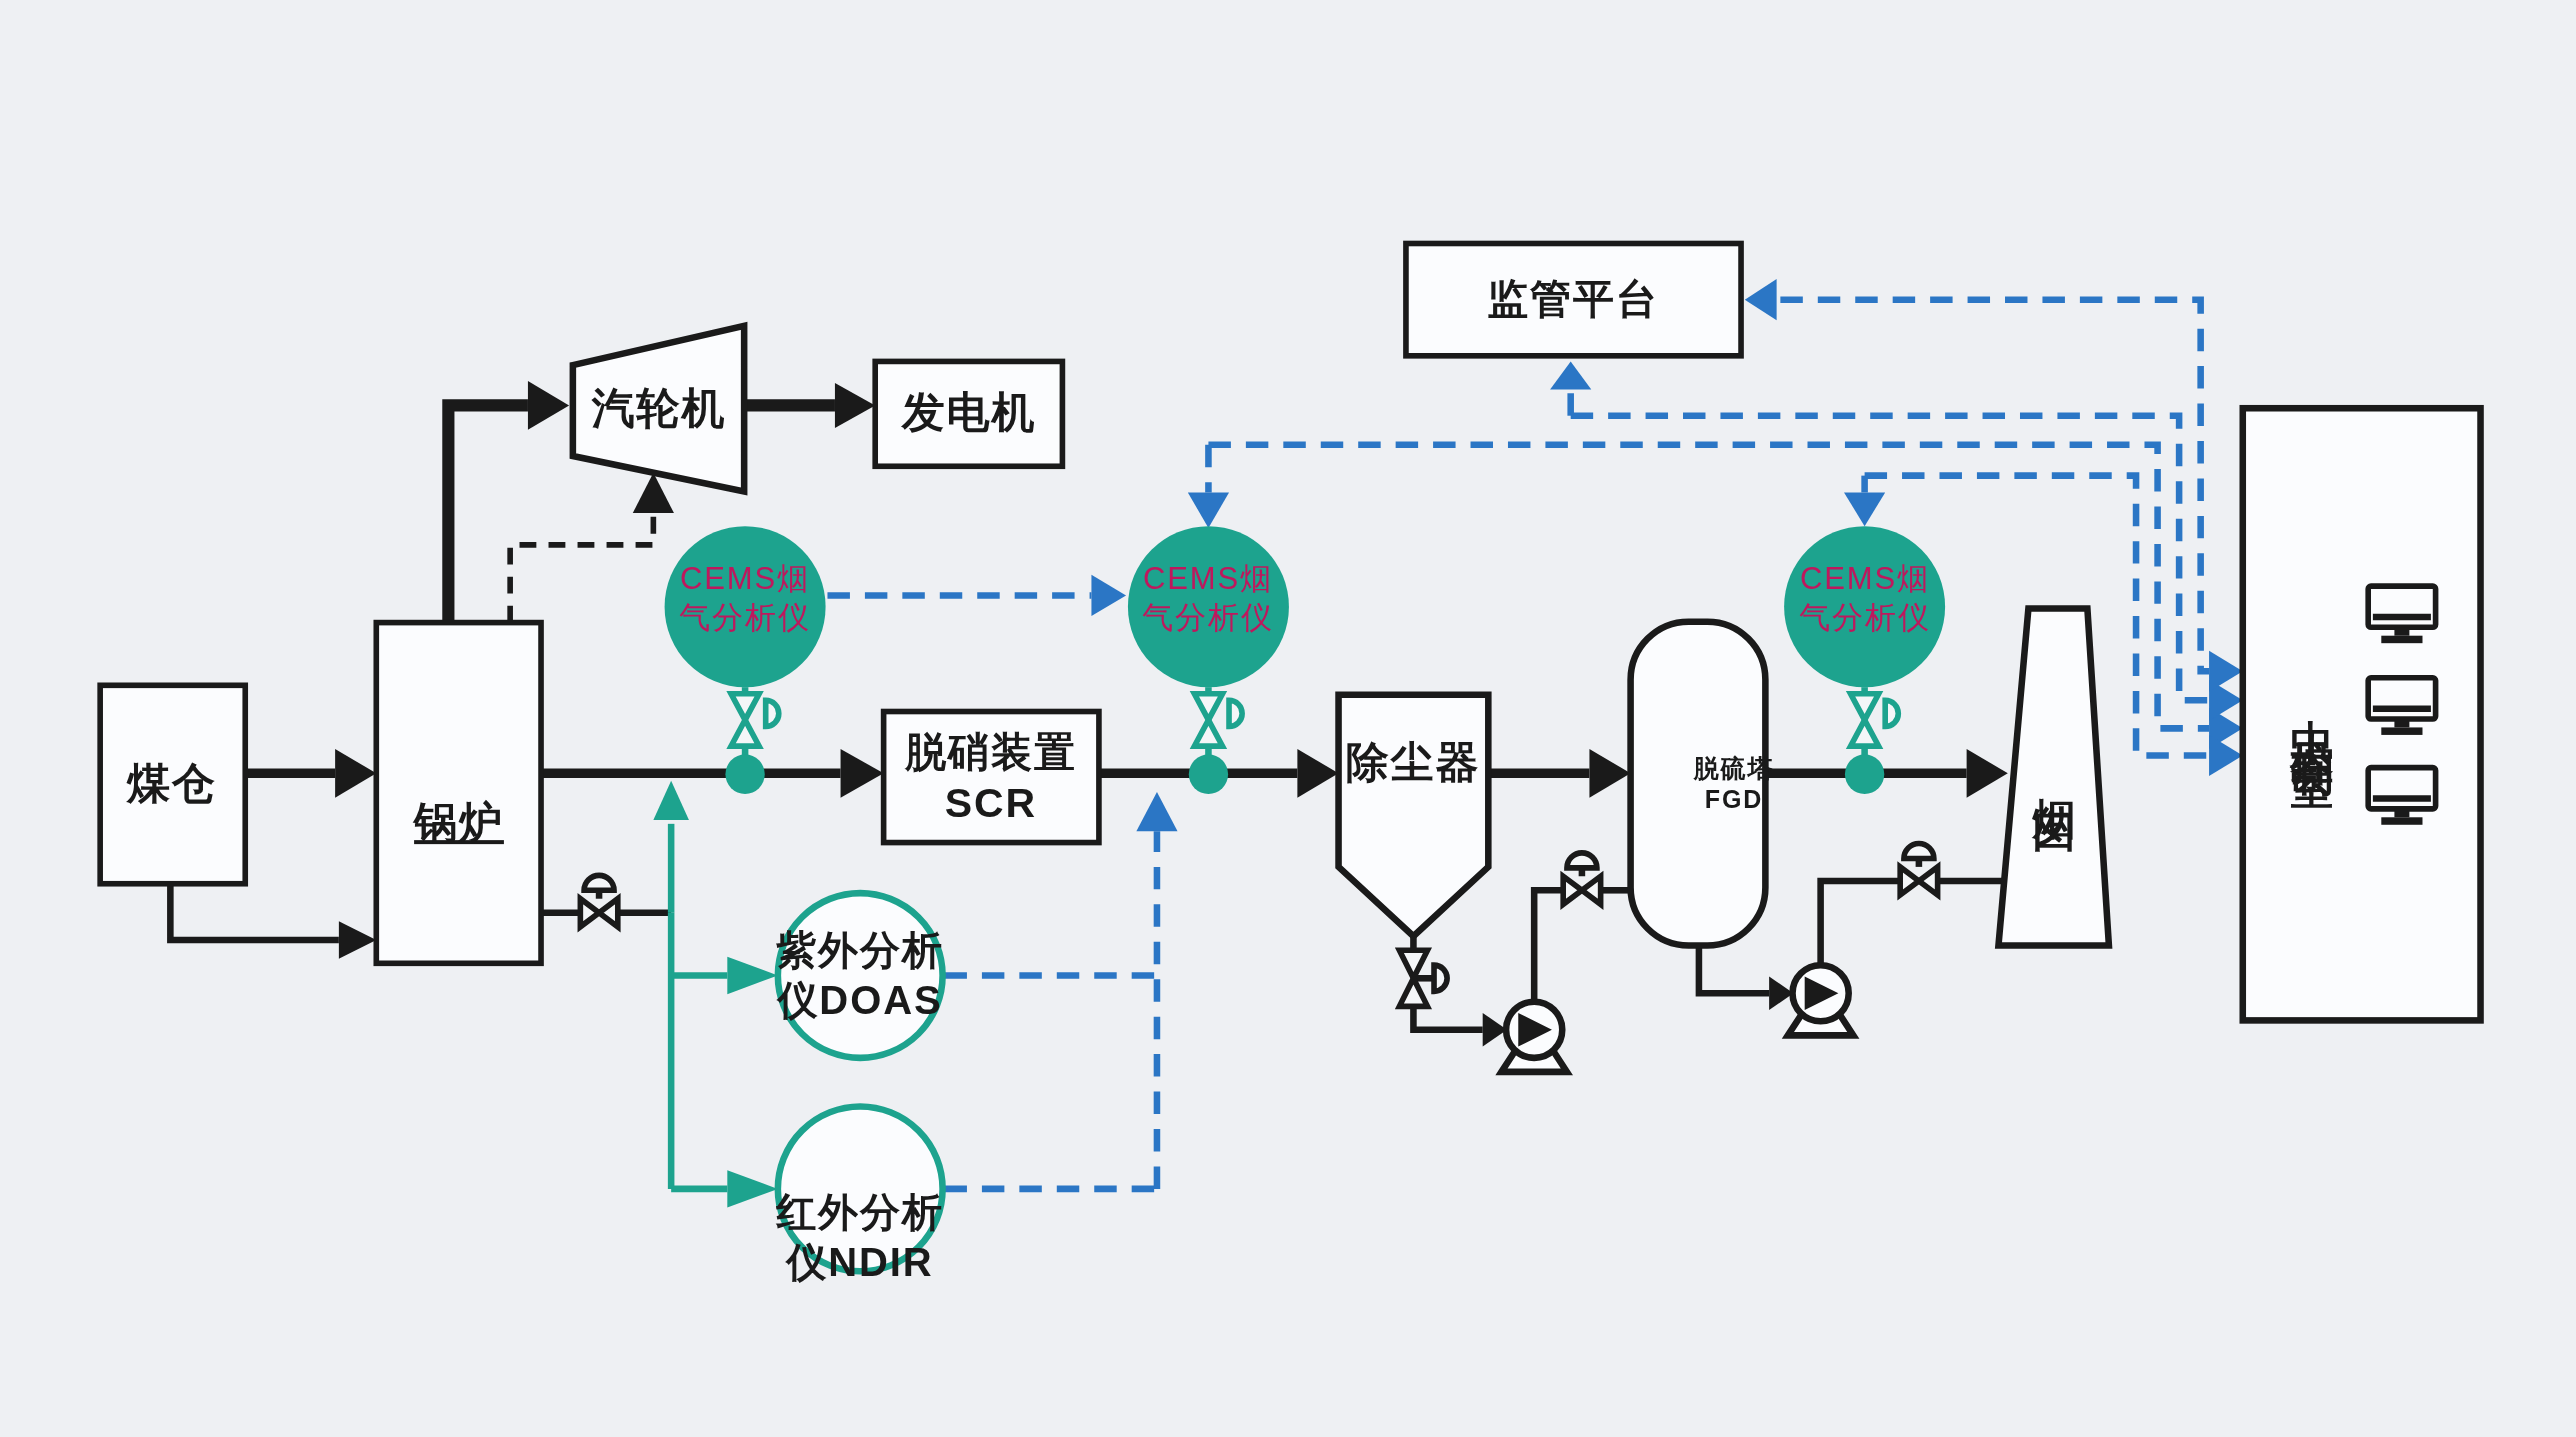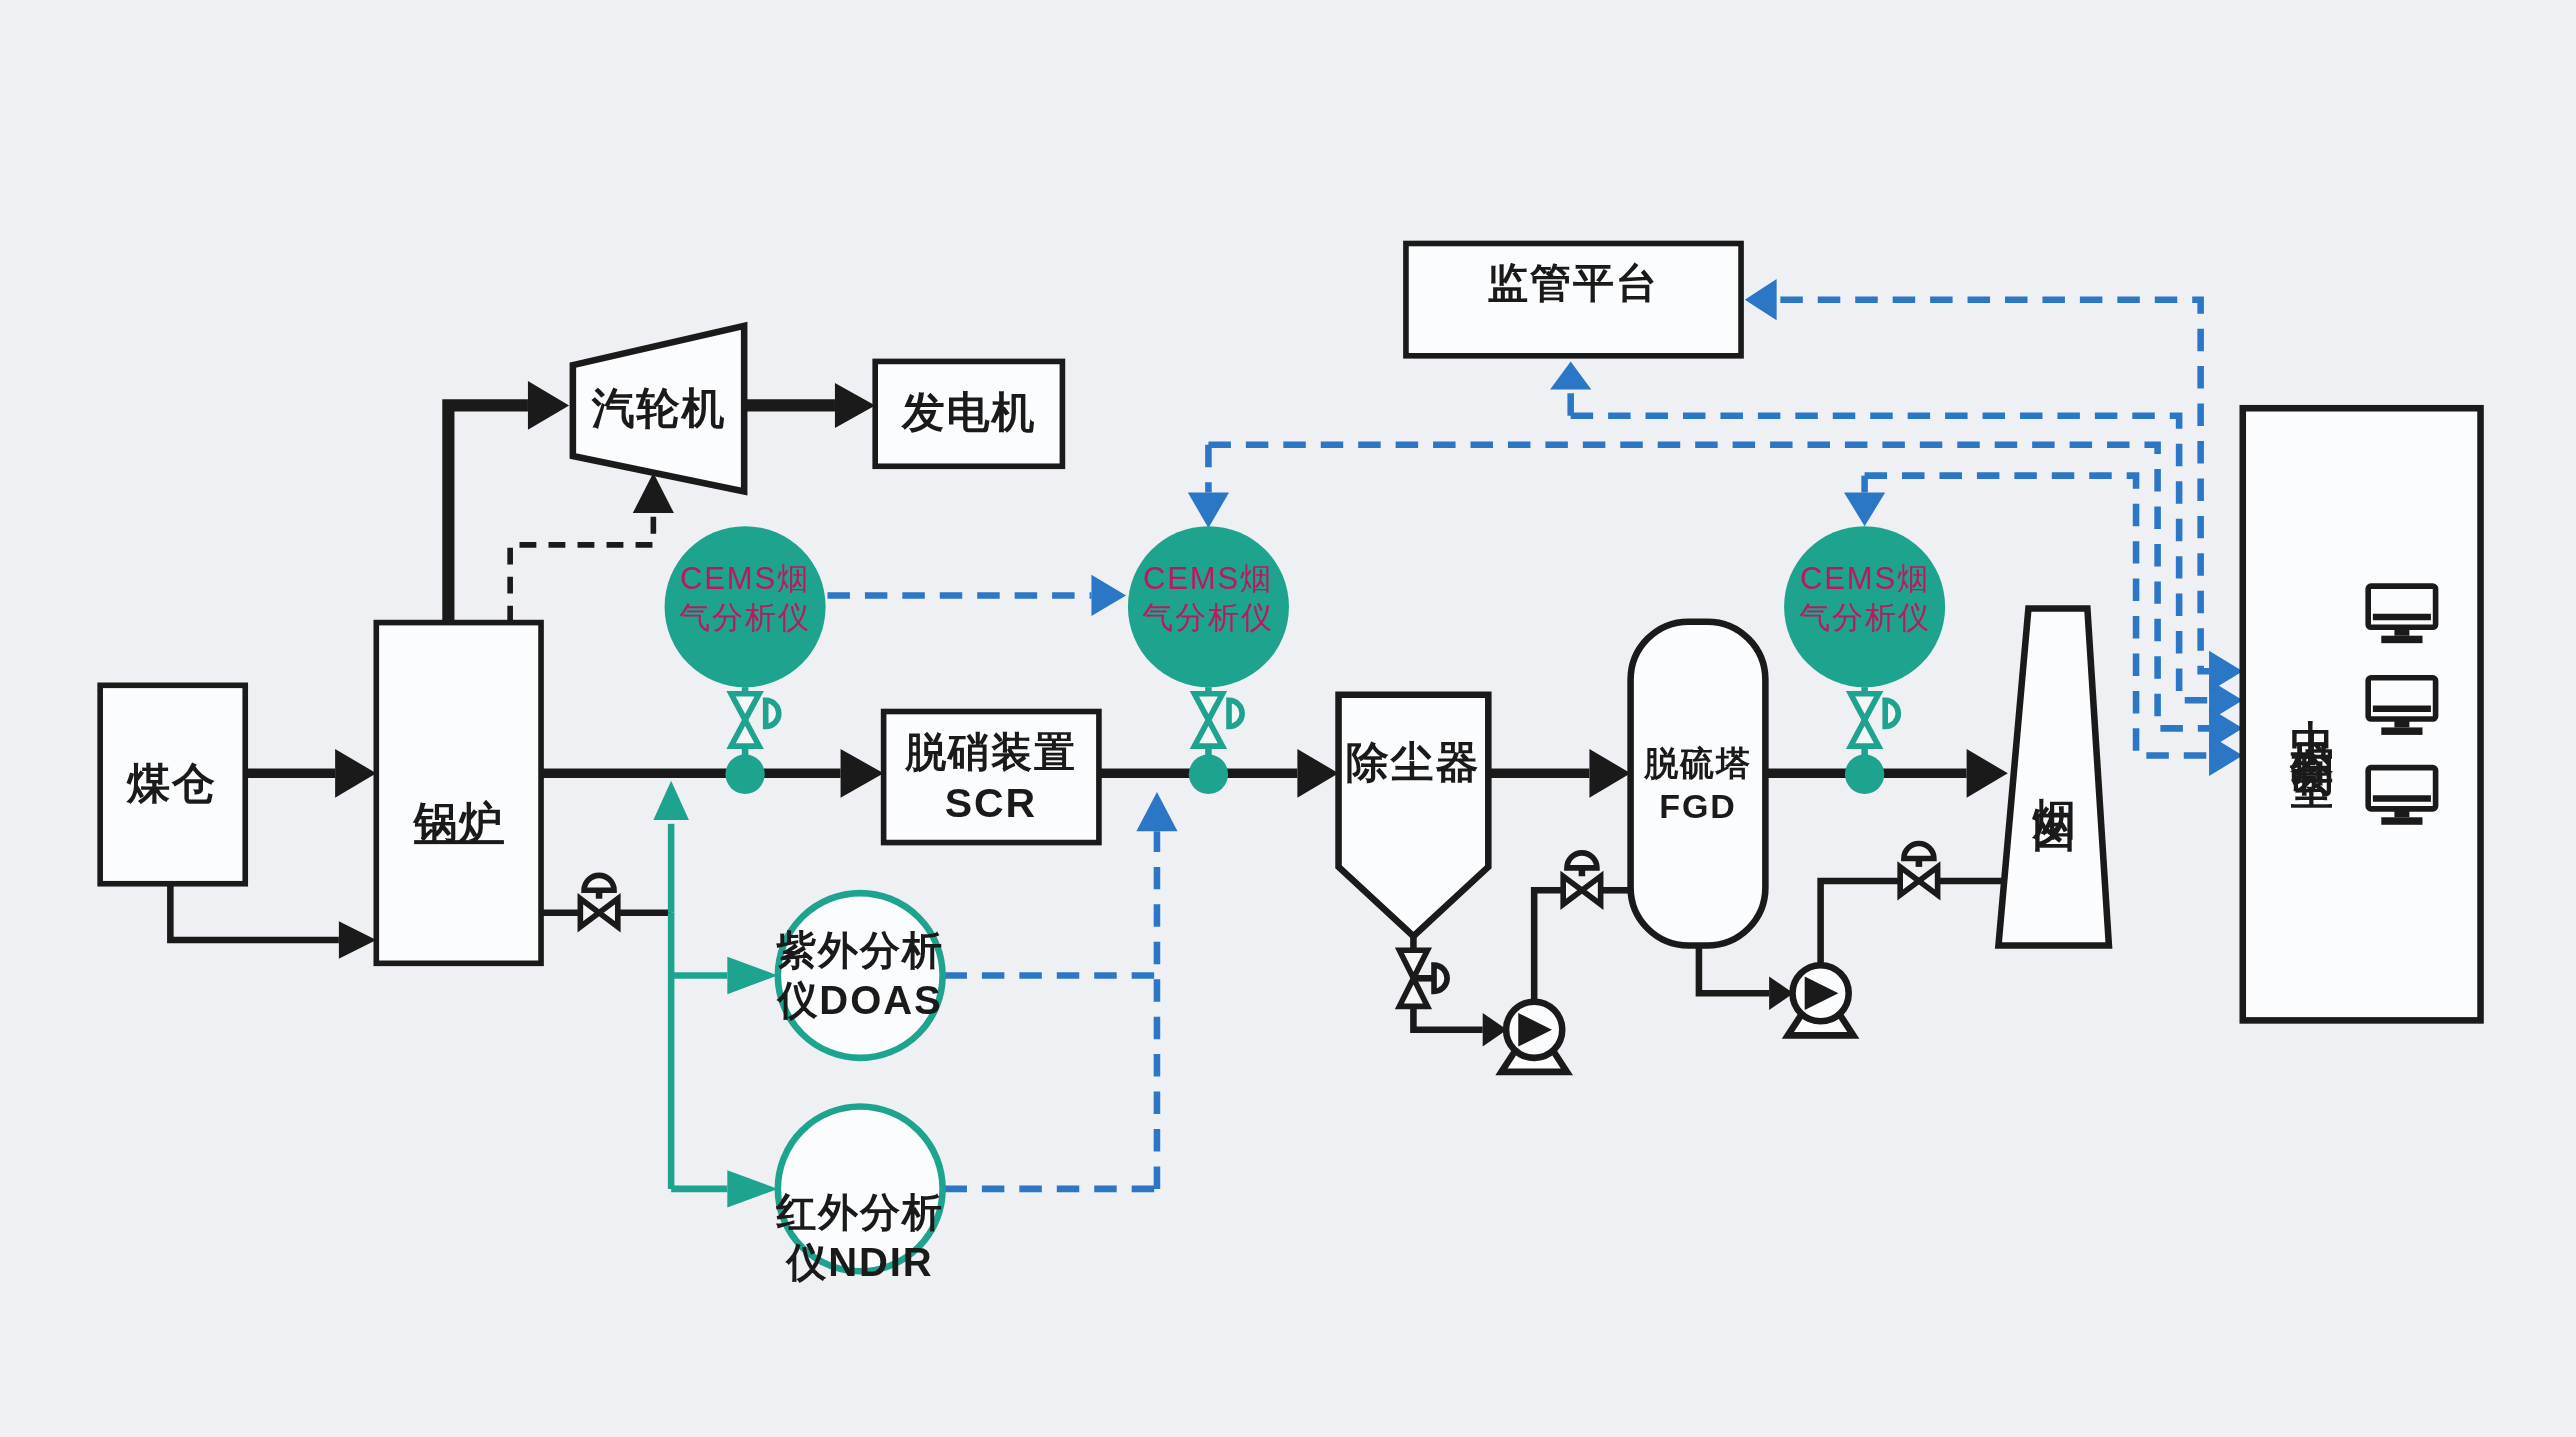--- a/index.html
+++ b/index.html
@@ -25,21 +25,21 @@
   .kval{fill:#f4f6f8;stroke:#1a1a1a;stroke-width:6;}
   .gball{fill:#1da38e;stroke:none;}
   .mono{fill:#1a1a1a;stroke:none;}
 
   
   .lbl{position:absolute;transform:translate(-50%,-50%);color:#1a1a1a;font-weight:600;
        text-align:center;white-space:nowrap;letter-spacing:1.9px;line-height:1.25;}
   .lbl .ln{display:block;}
   .f46{font-size:43px;text-align:center;}
   .f44{font-size:41px;}
-  .f42{font-size:34px;}
+  .f42{font-size:25px;margin-left:36px;}
   .f36{font-size:40px;}
   .f33{font-size:31px;}
   .white{color:#be185d;font-weight:500;}
   .vlbl{writing-mode:vertical-rl;text-orientation:upright;letter-spacing:11.2px;}
 </style>
 </head>
 <body>
 
 <div class="stage">
 
@@ -241,21 +241,21 @@
 
 <div class="lbl f46" style="left:1413px;top:763px;">除尘器</div>
 
 <div class="lbl f42" style="left:1698px;top:784px;">
   <span class="ln">脱硫塔</span>
   <span class="ln">FGD</span>
 </div>
 
 <div class="lbl f46 vlbl" style="left:2054px;top:775px;">烟囱</div>
 
-<div class="lbl f44" style="left:1573px;top:284px;font-family:Liberation Serif, serif;">监管平台</div>
+<div class="lbl f44" style="left:1573px;top:300px;font-family:Liberation Serif, serif;">监管平台</div>
 
 <div class="lbl f46 vlbl" style="left:2312px;top:713px;">中央控制室</div>
 
 <div class="lbl f33 white" style="left:745px;top:599px;">
   <span class="ln">CEMS烟</span>
   <span class="ln">气分析仪</span>
 </div>
 <div class="lbl f33 white" style="left:1208px;top:599px;">
   <span class="ln">CEMS烟</span>
   <span class="ln">气分析仪</span>

